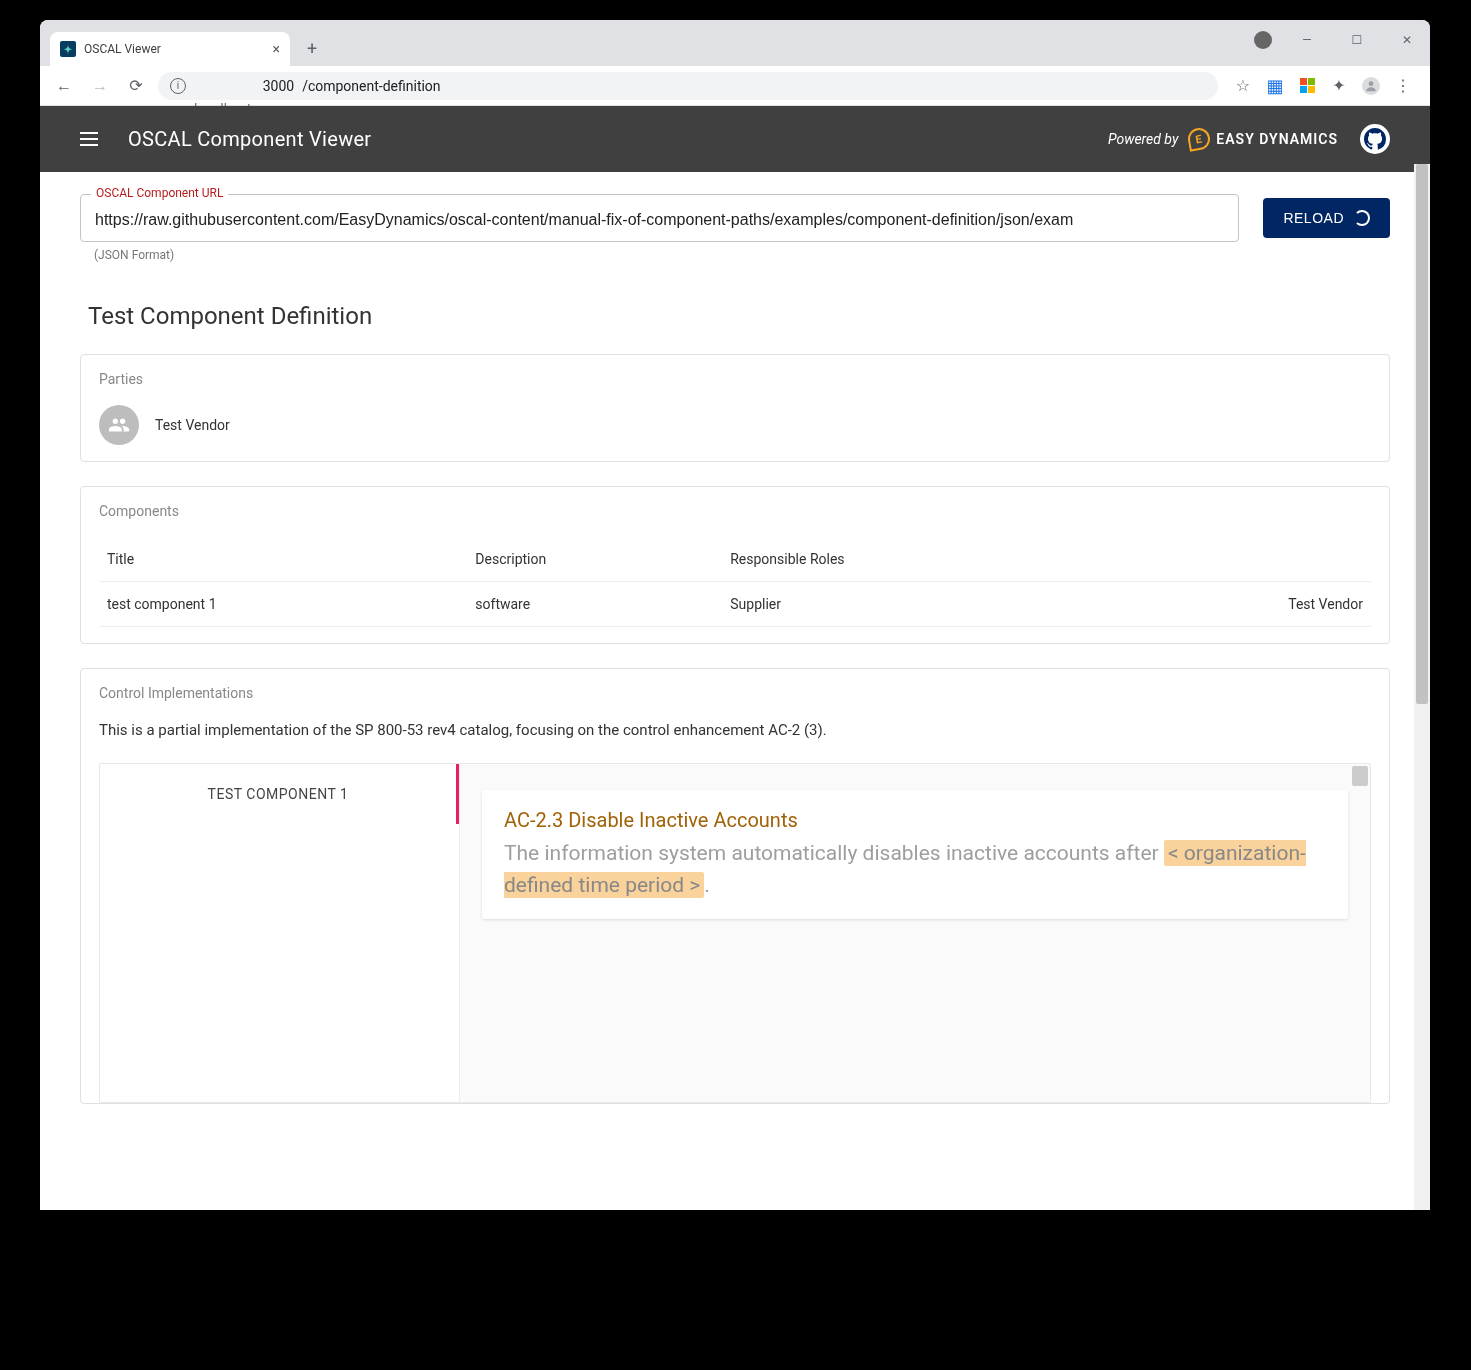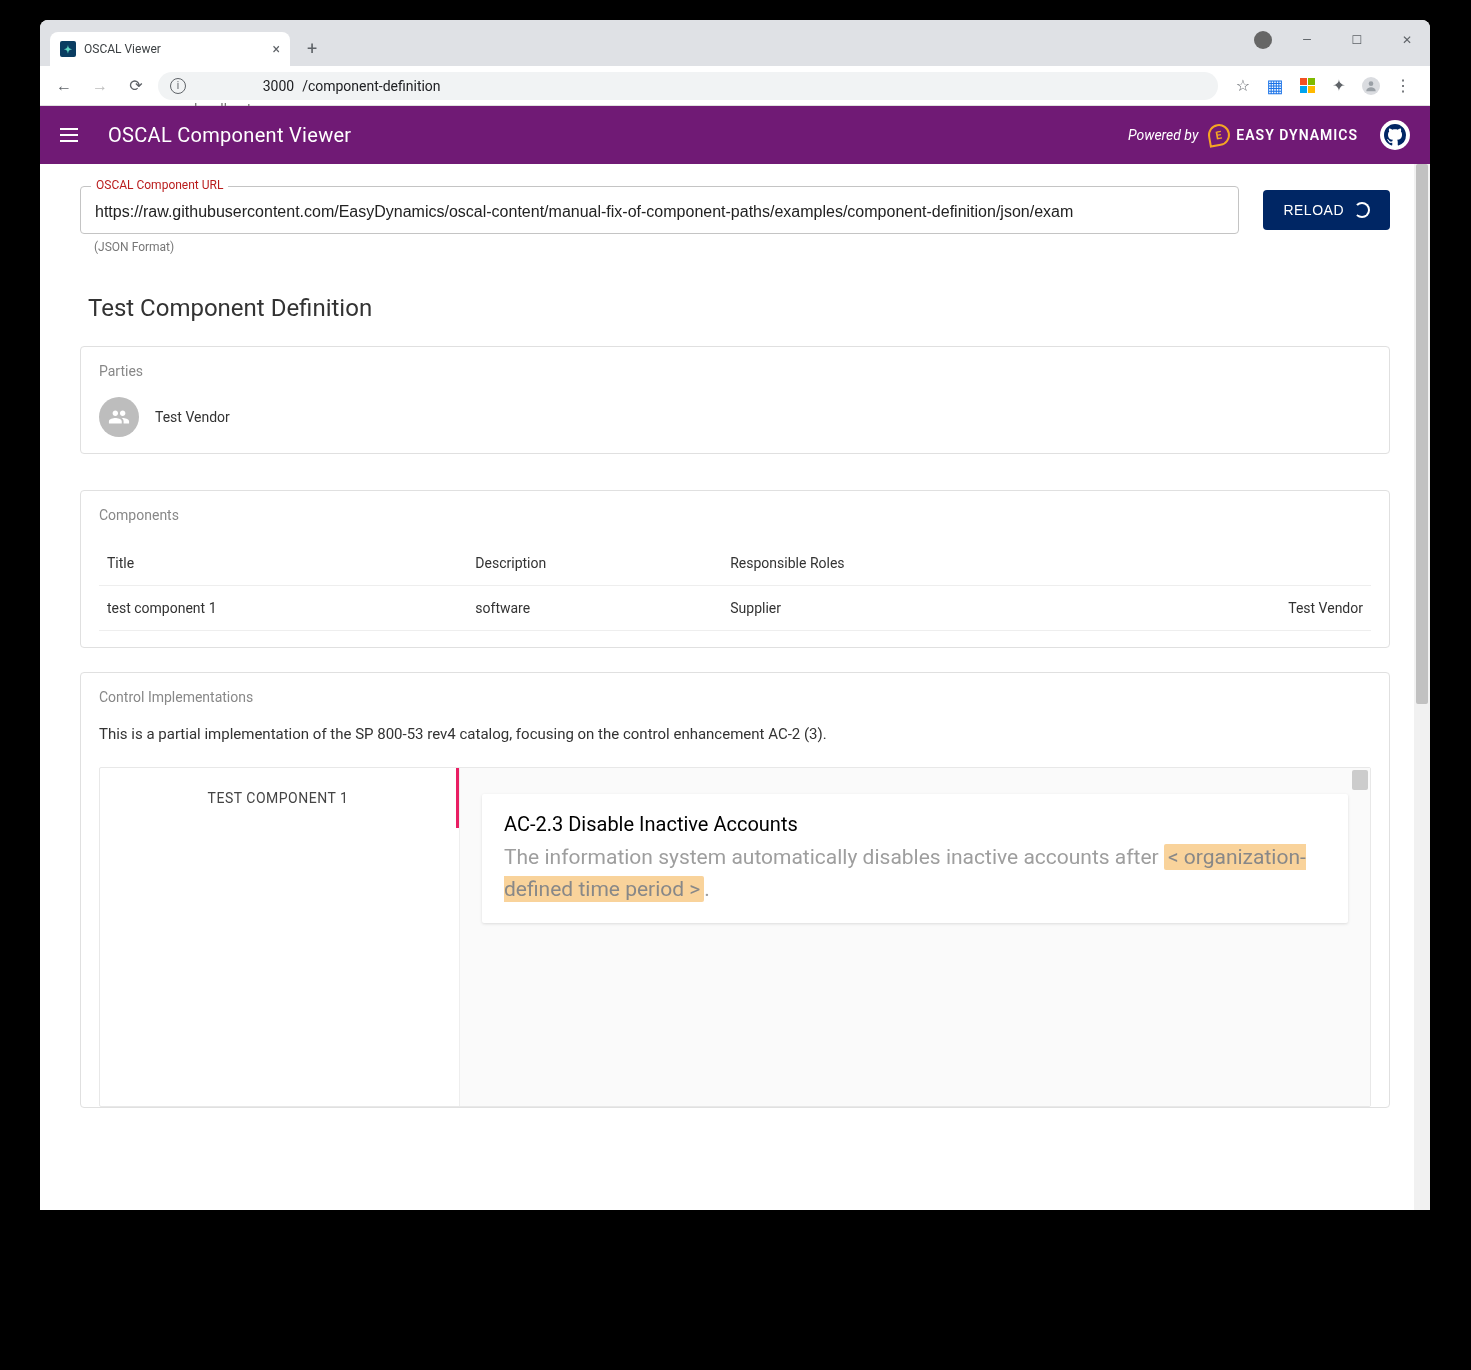--- a/index.html
+++ b/index.html
@@ -122,26 +122,26 @@
   .omnibox .host { color:#737373;margin-top:47px; }
   .omnibox .path { color:#202124; }
   .ext-icons { display:flex; gap:14px; align-items:center; padding: 0 8px; }
   .ext-icons span { width:18px;height:18px;display:flex;align-items:center;justify-content:center;font-size:16px;color:#5f6368; }
   .ext-blue { color:#1a73e8 !important; font-size:18px !important; }
   .ext-win { display:flex;flex-wrap:wrap;width:16px;height:16px; }
   .ext-win div{width:7px;height:7px;margin:0.5px;}
   .avatar-circle {width:24px;height:24px;border-radius:50%;background:#dadce0;display:flex;align-items:center;justify-content:center;}
   
   .app-header {
-    height: 58px;
-    background: #701a75;
+    height: 66px;
+    background: #404040;
     color: #fff;
     display: flex;
     align-items: center;
-    padding: 0 20px;
+    padding: 0 40px;
     gap: 24px;
   }
   .hamburger {
     width:24px;display:flex;flex-direction:column;gap:4px;cursor:pointer;
   }
   .hamburger div{height:2px;background:#fff;width:18px;}
   .app-title { font-size: 20px; font-weight: 400; letter-spacing: 0.3px; }
   .powered-by {
     margin-left:auto;display:flex;align-items:center;gap:10px;font-style:italic;font-size:14px;
   }
@@ -182,21 +182,21 @@
   .reload-btn {
     background:#002664;color:#fff;border:none;border-radius:4px;
     height:40px;padding:0 20px;display:flex;align-items:center;gap:10px;
     font-size:14px;font-weight:500;letter-spacing:0.5px;cursor:pointer;
     margin-top: 4px;
   }
   .reload-btn .spin{
     width:16px;height:16px;border:2px solid #fff;border-left-color:transparent;border-radius:50%;
   }
   h1.page-title { font-size:24px;font-weight:400;color:#333;margin:40px 8px 24px; }
-  .two-col { display:flex; gap:24px; margin-bottom:36px; }
+  .two-col { display:flex; gap:24px; margin-bottom:24px; }
   .card {
     border:1px solid #e0e0e0;border-radius:4px;padding:16px 18px;background:#fff;
   }
   .card.parties { flex: 1.6; }
   .card.meta { flex: 1; }
   .card-label { font-size:14px;color:#888;margin-bottom:18px; }
   .party-row { display:flex;align-items:center;gap:16px; }
   .party-avatar {
     width:40px;height:40px;border-radius:50%;background:#bdbdbd;
     display:flex;align-items:center;justify-content:center;color:#fff;
@@ -225,21 +225,21 @@
     padding:22px 20px;text-align:center;font-size:14px;letter-spacing:0.5px;color:#444;
     border-right:3px solid #e91e63;
   }
   .impl-pane {
     flex:1;padding:26px 22px;position:relative;background:#fafafa;
   }
   .req-card {
     background:#fff;border-radius:2px;box-shadow:0 1px 3px rgba(0,0,0,0.12);
     padding:18px 22px;
   }
-  .req-title { font-size:20px;color:#000000;margin-bottom:6px;font-weight:400; }
+  .req-title { font-size:20px;color:#a16207;margin-bottom:6px;font-weight:400; }
   .req-desc { font-size:21px;color:#9e9e9e;line-height:1.5; }
   .param-highlight {
     background:#f9d39b;color:#888;padding:1px 4px;border-radius:2px;
   }
   .impl-scroll {
     position:absolute;right:2px;top:2px;width:16px;height:20px;background:#ccc;border-radius:2px;
   }
   .outer-scroll {
     position:absolute;right:0;top:0;width:16px;height:100%;background:#f1f1f1;
   }

